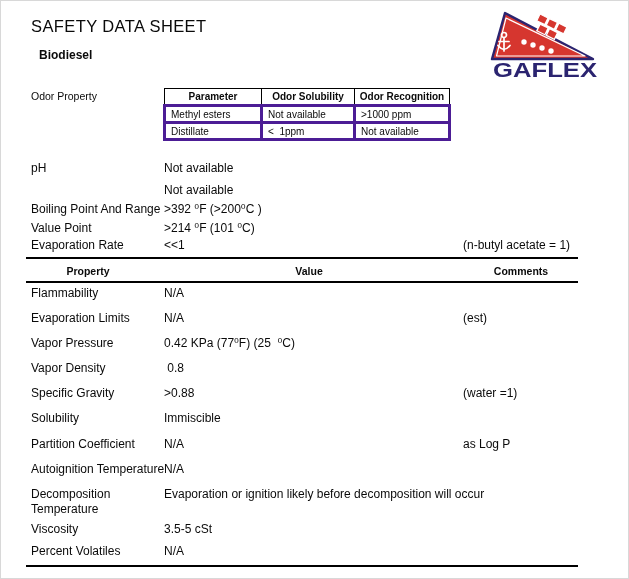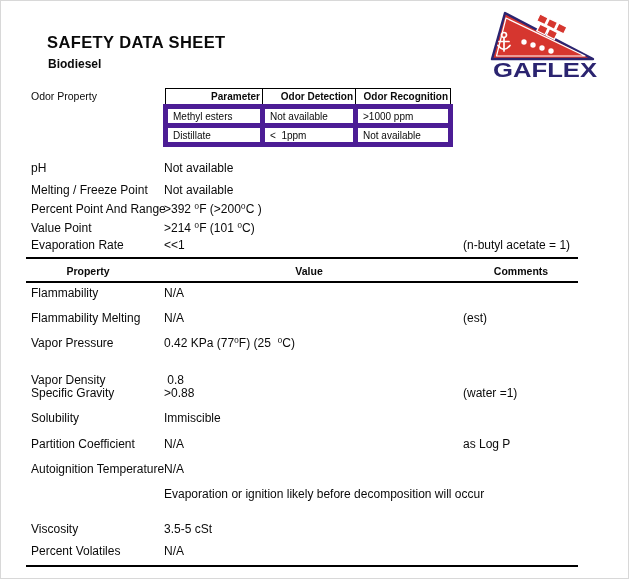--- a/index.html
+++ b/index.html
@@ -2,34 +2,34 @@
 <html><head>
 <meta charset="utf-8">
 <style>
   html,body{margin:0;padding:0;}
   body{
     width:629px;height:579px;position:relative;background:#ffffff;
     font-family:"Liberation Sans","DejaVu Sans",sans-serif;color:#0a0a0a;
     box-sizing:border-box;border:1px solid #d8d8d8;overflow:hidden;
   }
   
-  .title{position:absolute;left:30px;top:16px;font-size:16.5px;font-weight:700;letter-spacing:.4px;margin:16px;}
-  .subtitle{position:absolute;left:30px;top:39px;font-size:12px;font-weight:700;margin:17px;}
+  .title{position:absolute;left:30px;top:16px;font-size:16.5px;font-weight:400;letter-spacing:.4px;margin:0;}
+  .subtitle{position:absolute;left:30px;top:39px;font-size:12px;font-weight:700;margin:8px;}
   .logo{position:absolute;left:488px;top:8px;}
   
   .odor-label{position:absolute;left:30px;top:89px;font-size:10.5px;}
   table.odor{
     position:absolute;left:162px;top:87px;border-collapse:collapse;table-layout:fixed;width:285px;
   }
   table.odor th{
     border:1px solid #000;border-bottom:2px solid #000;font-weight:700;font-size:10px;
-    text-align:right;height:15px;padding:0 2px;white-space:pre;
+    text-align:center;height:15px;padding:0 2px;white-space:pre;
   }
   table.odor td{
-    border:5px solid #4c1d95;font-size:10px;height:14px;padding:0 2px 0 5px;
+    border:3px solid #4c1d95;font-size:10px;height:14px;padding:0 2px 0 5px;
     text-align:left;white-space:pre;font-weight:400;
   }
   
   .prow{position:absolute;left:0;width:629px;height:15px;font-size:12px;}
   .prow .l{position:absolute;left:30px;top:0;white-space:pre-wrap;line-height:15px;}
   .prow .v{position:absolute;left:163px;top:0;white-space:pre;line-height:15px;}
   .prow .c{position:absolute;left:462px;top:0;white-space:pre;line-height:15px;}
   
   .rule{position:absolute;left:25px;width:552px;height:2px;background:#000;}
   
@@ -70,46 +70,45 @@
 
 <table class="odor">
   <colgroup>
       <col style="width:97px">
       <col style="width:93px">
       <col style="width:95px">
     </colgroup>
   <tbody>
       <tr>
     <th>Parameter</th>
-    <th>Odor Detection</th>
+    <th>Odor Solubility</th>
     <th>Odor Recognition</th>
   </tr>
   <tr>
     <td>Methyl esters</td>
     <td>Not available</td>
     <td>&gt;1000 ppm</td>
   </tr>
   <tr>
     <td>Distillate</td>
     <td>&lt;  1ppm</td>
     <td>Not available</td>
   </tr>
 </tbody>
   </table>
 
 <div class="prow" style="top:160px">
   <span class="l">pH</span>
   <span class="v">Not available</span>
 </div>
 <div class="prow" style="top:182px">
-  <span class="l">Melting / Freeze Point</span>
   <span class="v">Not available</span>
 </div>
 <div class="prow" style="top:201px">
-  <span class="l">Percent Point And Range</span>
+  <span class="l">Boiling Point And Range</span>
   <span class="v">&gt;392 ⁰F (&gt;200⁰C )</span>
 </div>
 <div class="prow" style="top:220px">
   <span class="l">Value Point</span>
   <span class="v">&gt;214 ⁰F (101 ⁰C)</span>
 </div>
 <div class="prow" style="top:237px">
   <span class="l">Evaporation Rate</span>
   <span class="v">&lt;&lt;1</span>
   <span class="c">(n-butyl acetate = 1)</span>
@@ -119,29 +118,29 @@
 <span class="pth" style="left:87px">Property</span>
 <span class="pth" style="left:308px">Value</span>
 <span class="pth" style="left:520px">Comments</span>
 <div class="rule" style="top:280px"></div>
 
 <div class="prow" style="top:285px">
   <span class="l">Flammability</span>
   <span class="v">N/A</span>
 </div>
 <div class="prow" style="top:310px">
-  <span class="l">Flammability Melting</span>
+  <span class="l">Evaporation Limits</span>
   <span class="v">N/A</span>
   <span class="c">(est)</span>
 </div>
 <div class="prow" style="top:335px">
   <span class="l">Vapor Pressure</span>
   <span class="v">0.42 KPa (77⁰F) (25  ⁰C)</span>
 </div>
-<div class="prow" style="top:372px">
+<div class="prow" style="top:360px">
   <span class="l">Vapor Density</span>
   <span class="v"> 0.8</span>
 </div>
 <div class="prow" style="top:385px">
   <span class="l">Specific Gravity</span>
   <span class="v">&gt;0.88</span>
   <span class="c">(water =1)</span>
 </div>
 <div class="prow" style="top:410px">
   <span class="l">Solubility</span>
@@ -150,20 +149,22 @@
 <div class="prow" style="top:436px">
   <span class="l">Partition Coefficient</span>
   <span class="v">N/A</span>
   <span class="c">as Log P</span>
 </div>
 <div class="prow" style="top:461px">
   <span class="l">Autoignition Temperature</span>
   <span class="v">N/A</span>
 </div>
 <div class="prow" style="top:486px">
+  <span class="l">Decomposition
+Temperature</span>
   <span class="v">Evaporation or ignition likely before decomposition will occur</span>
 </div>
 <div class="prow" style="top:521px">
   <span class="l">Viscosity</span>
   <span class="v">3.5-5 cSt</span>
 </div>
 <div class="prow" style="top:543px">
   <span class="l">Percent Volatiles</span>
   <span class="v">N/A</span>
 </div>

